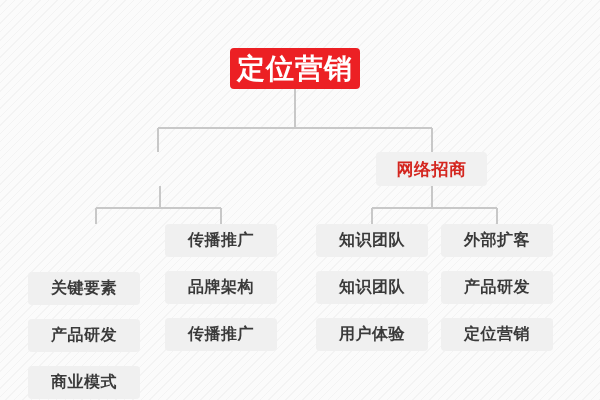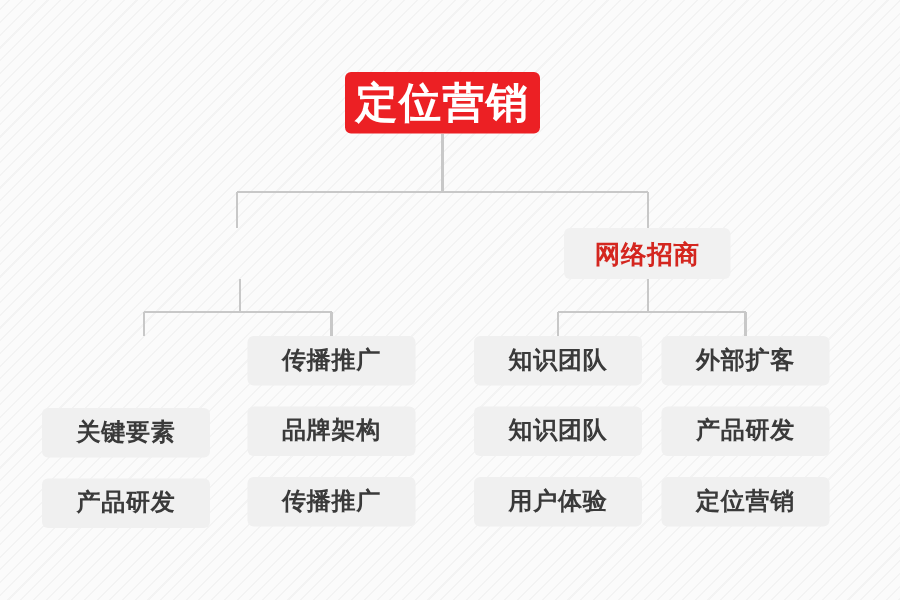--- a/index.html
+++ b/index.html
@@ -122,20 +122,21 @@
       <path d="M497,208 L497,224"></path>
     </g>
   </svg>
 
   <div class="node node-root">定位营销</div>
 
   <div class="node node-branch b1">网络招商</div>
 
   <div class="node node-leaf col-0 row-0">关键要素</div>
   <div class="node node-leaf col-0 row-1">产品研发</div>
+  <div class="node node-leaf col-0 row-2">商业模式</div>
 
   <div class="node node-leaf col-1 row-0">传播推广</div>
   <div class="node node-leaf col-1 row-1">品牌架构</div>
   <div class="node node-leaf col-1 row-2">传播推广</div>
 
   <div class="node node-leaf col-2 row-0">知识团队</div>
   <div class="node node-leaf col-2 row-1">知识团队</div>
   <div class="node node-leaf col-2 row-2">用户体验</div>
 
   <div class="node node-leaf col-3 row-0">外部扩客</div>

